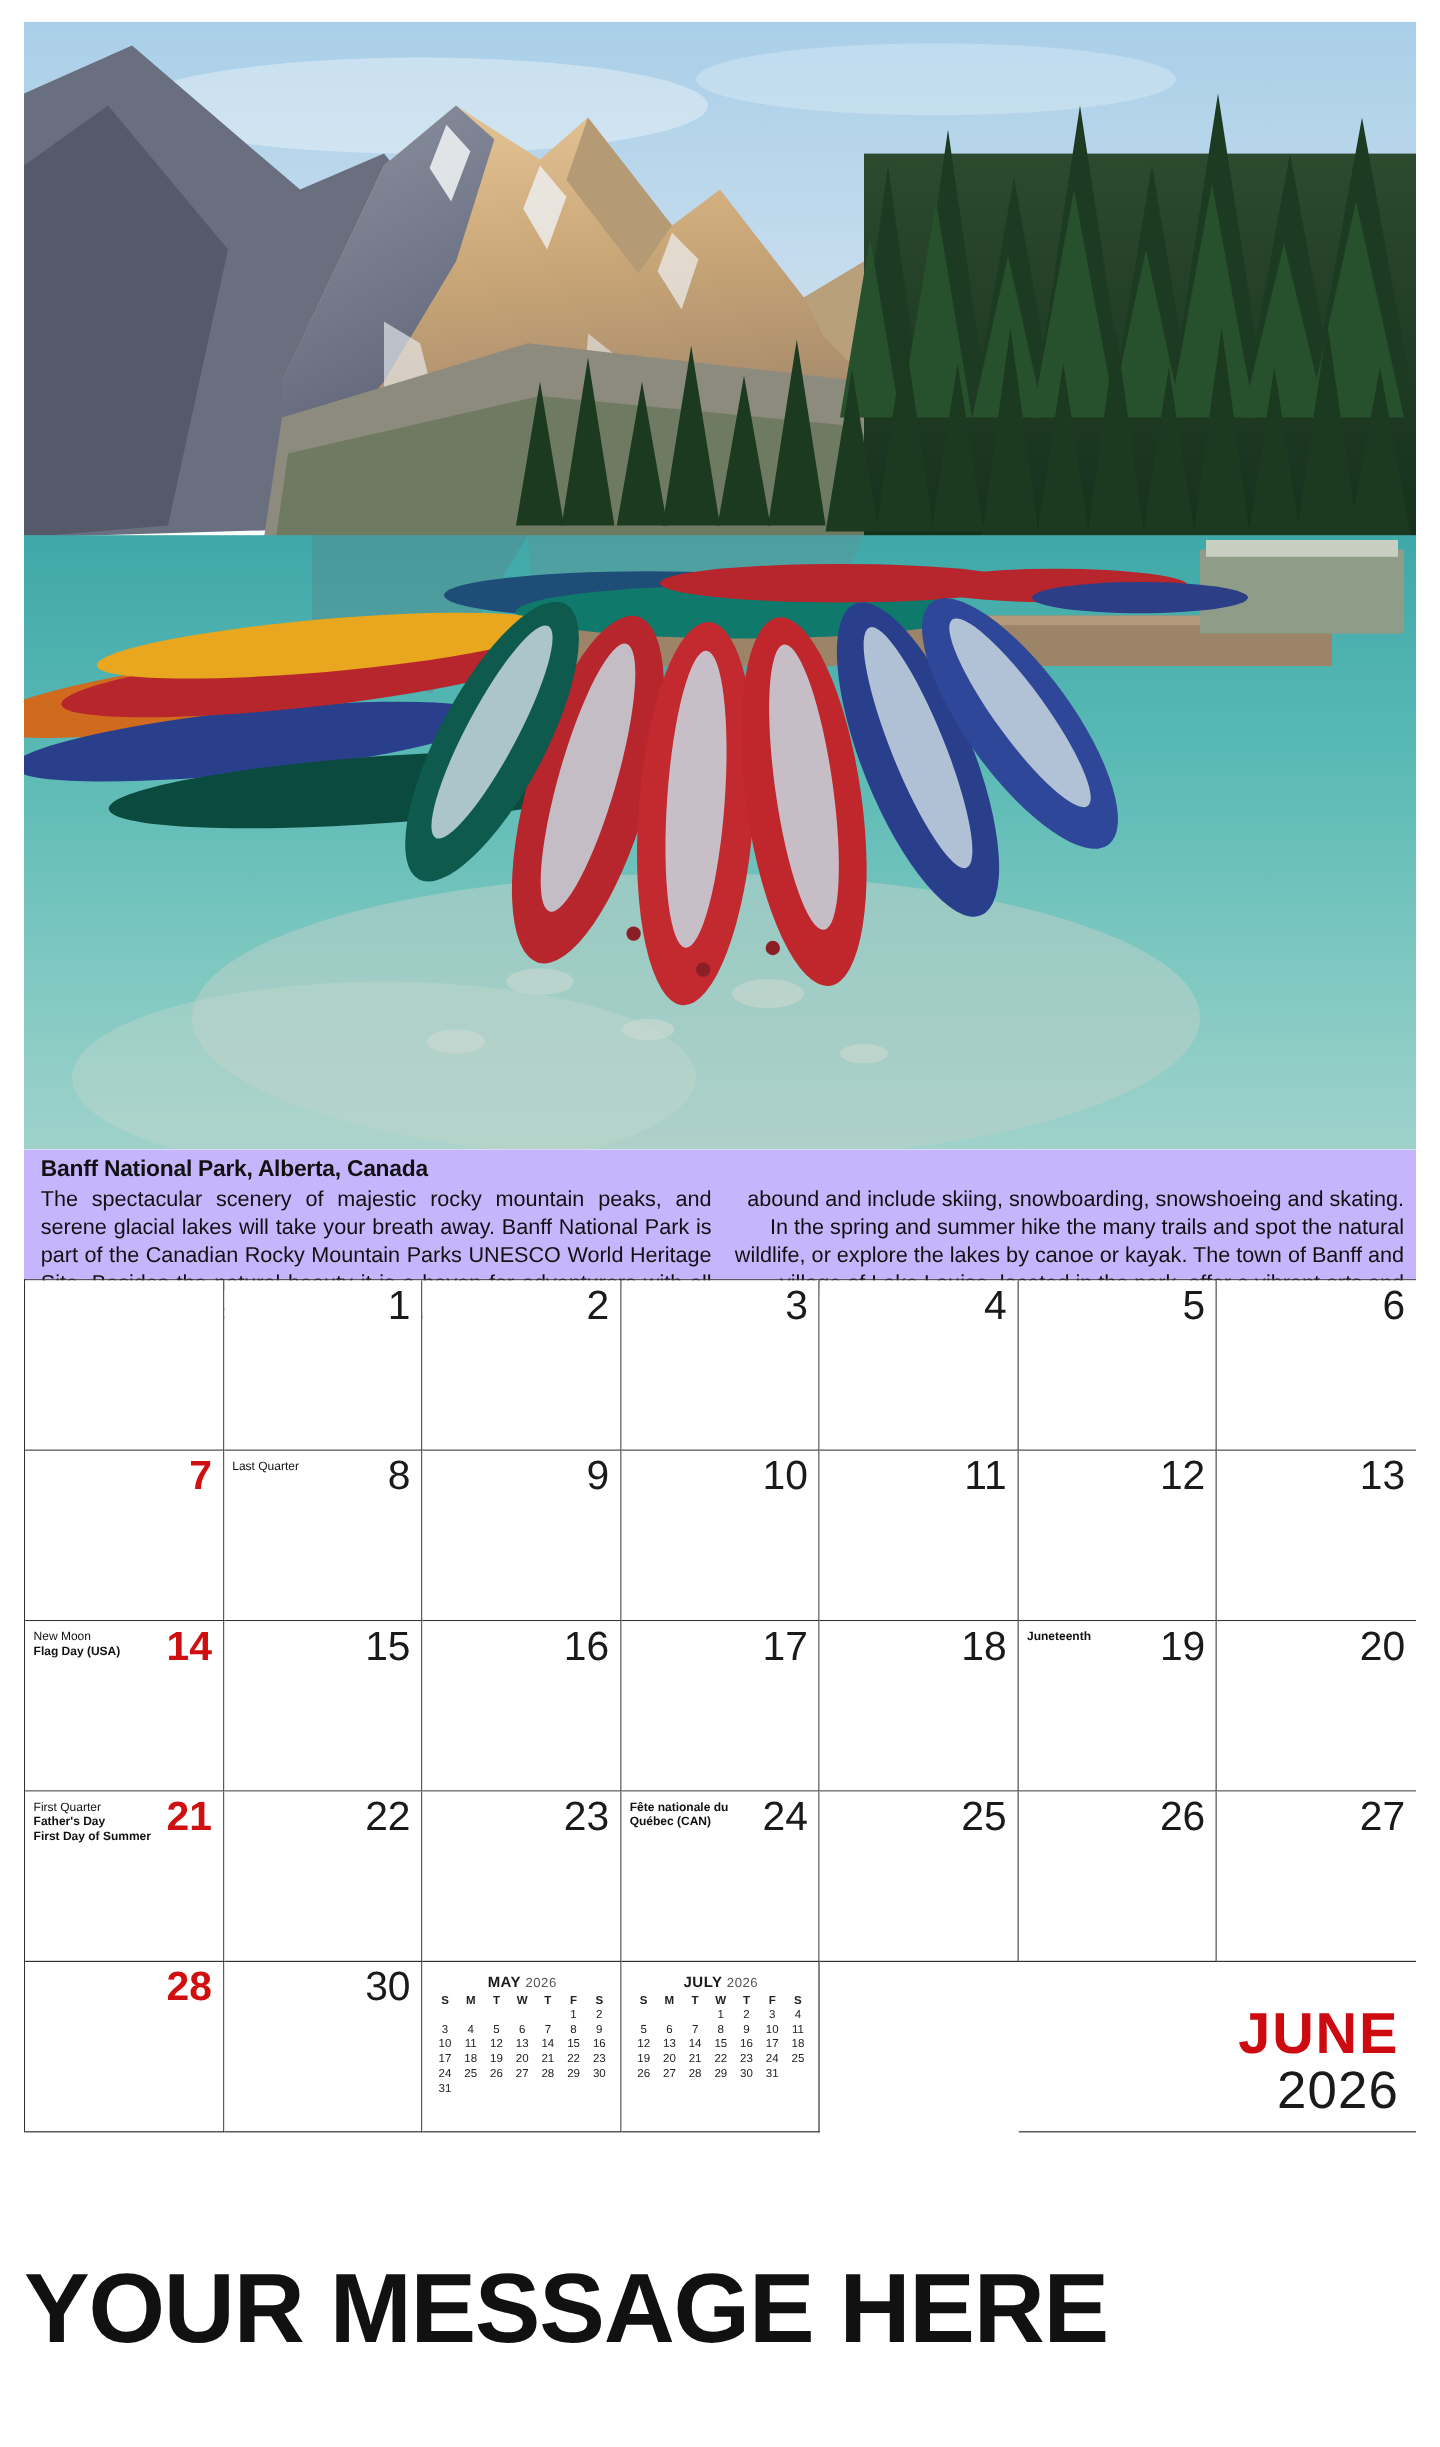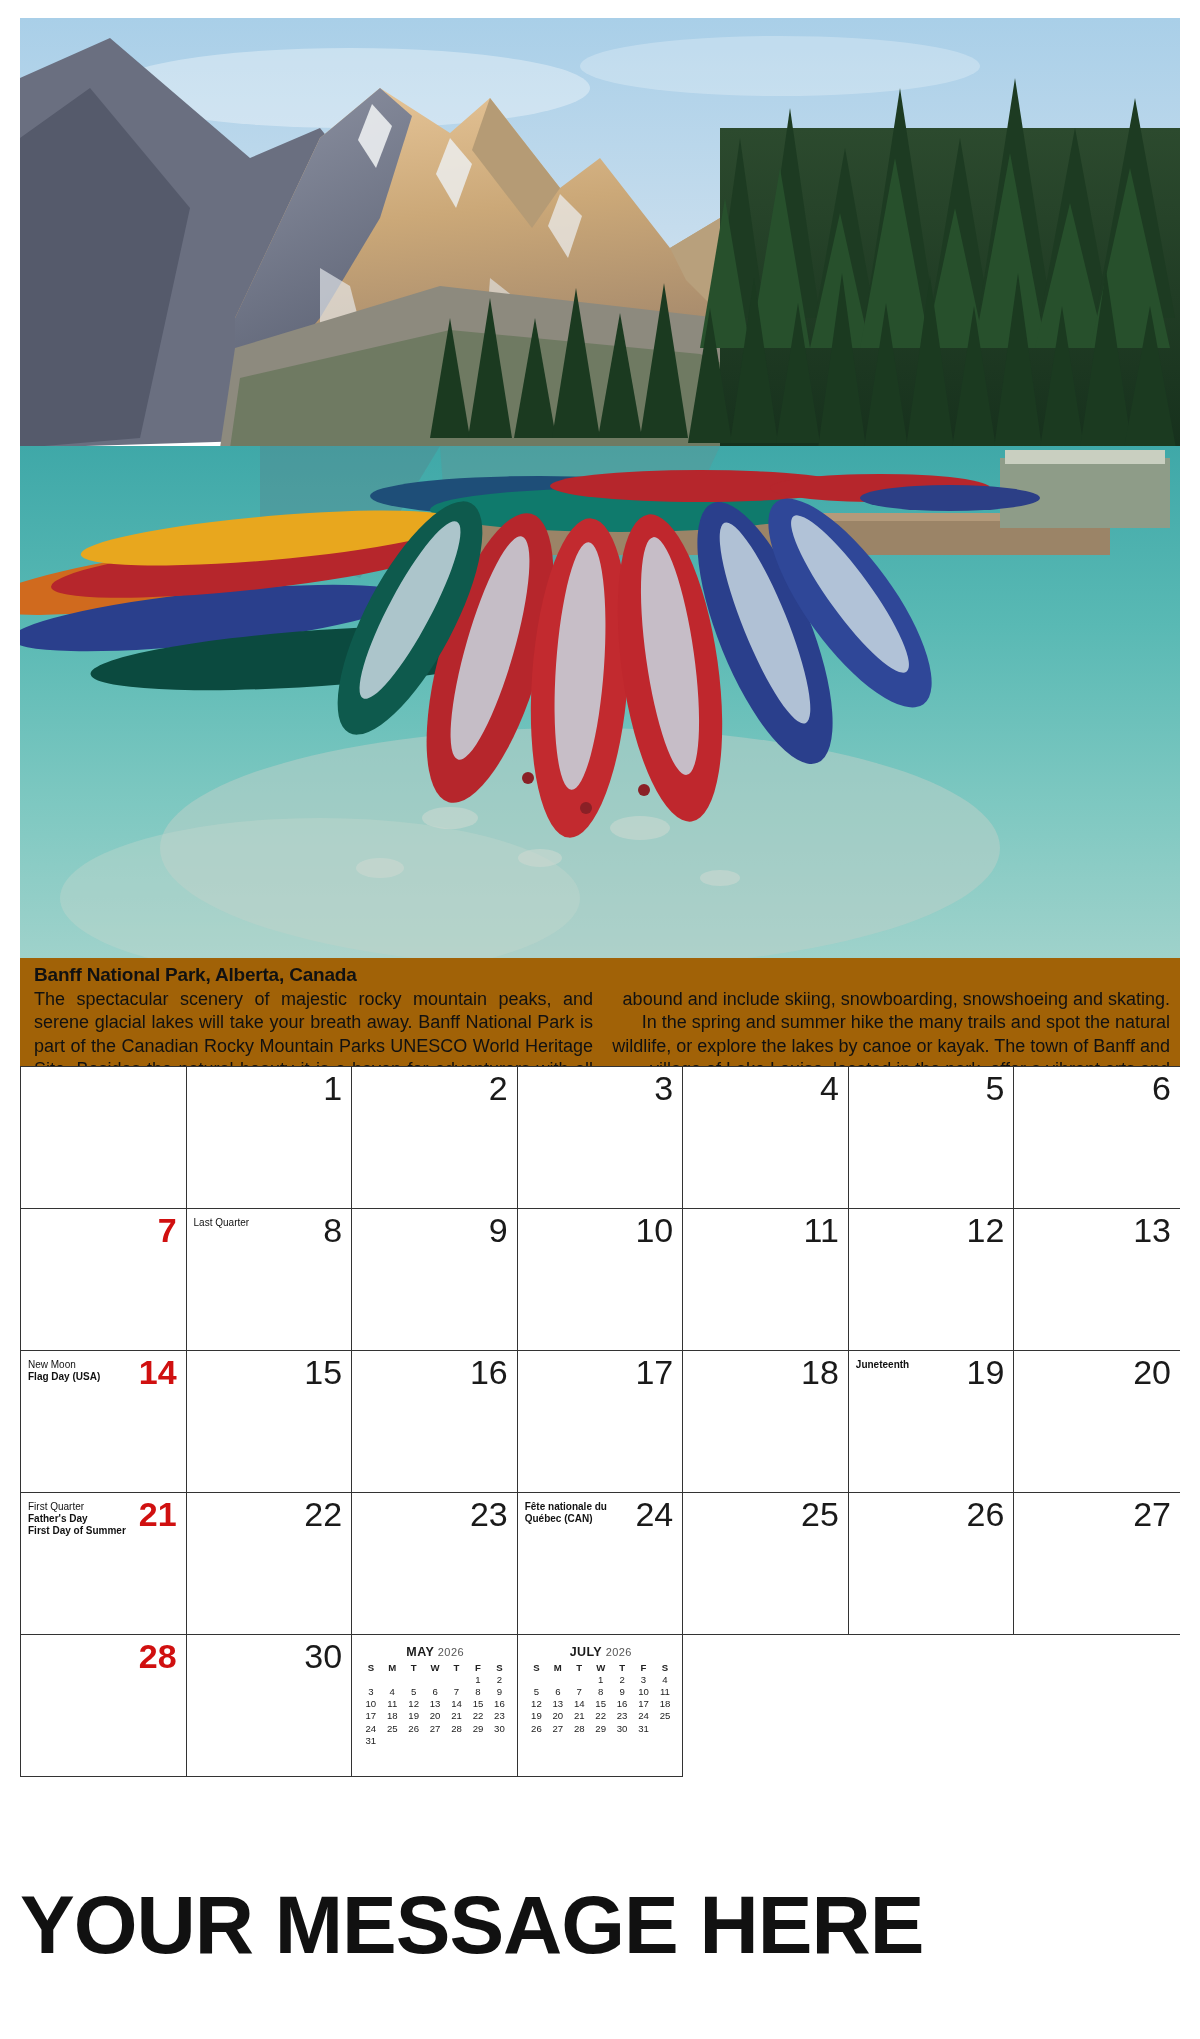--- a/index.html
+++ b/index.html
@@ -28,21 +28,21 @@
   }
   .photo svg { display: block; width: 100%; height: 100%; }
 
   
   .caption-band {
     position: absolute;
     left: 20px;
     top: 958px;
     width: 1160px;
     height: 108px;
-    background: #a16207;
+    background: #c4b5fd;
     padding: 6px 10px 4px 14px;
   }
   .caption-title {
     font-size: 19px;
     font-weight: bold;
     color: #111;
     letter-spacing: -0.2px;
     margin-bottom: 2px;
   }
   .caption-cols {
@@ -616,20 +616,26 @@
               <td></td>
               <td></td>
               <td></td>
               <td></td>
             </tr>
           </tbody>
             </table>
         </div>
       </div>
 
+      <div class="cell" style="grid-column: 6 / 8; border-right: none;">
+        <div class="monthblock">
+          <div class="month-name">JUNE</div>
+          <div class="year-name">2026</div>
+        </div>
+      </div>
 
     </div>
   </div>
 
   <div class="adarea">
     <div class="admsg">YOUR MESSAGE HERE</div>
   </div>
 
 </div>
 

